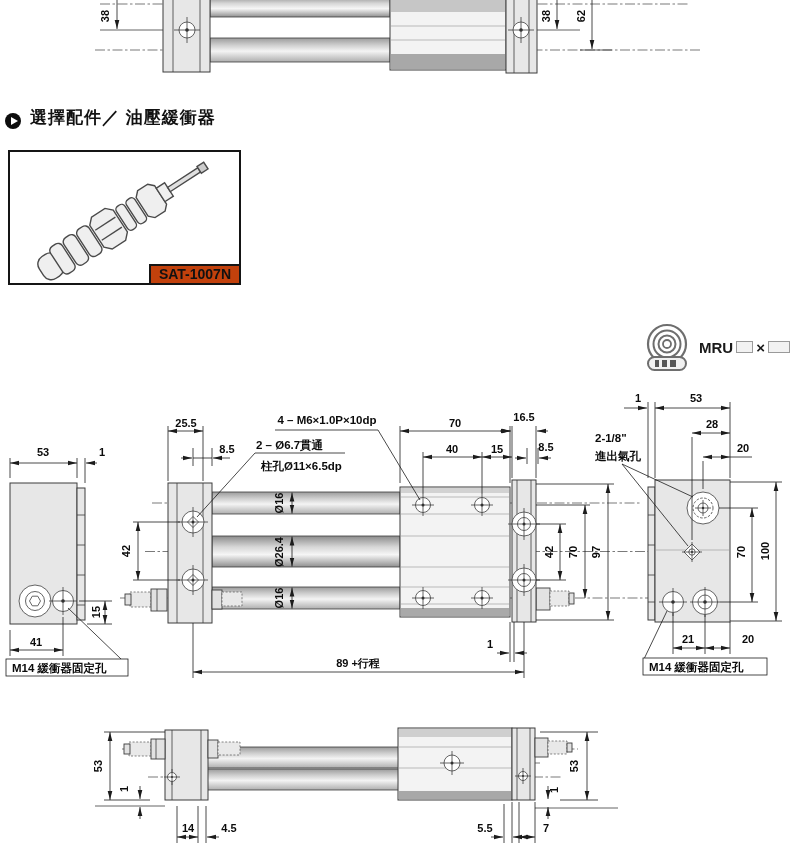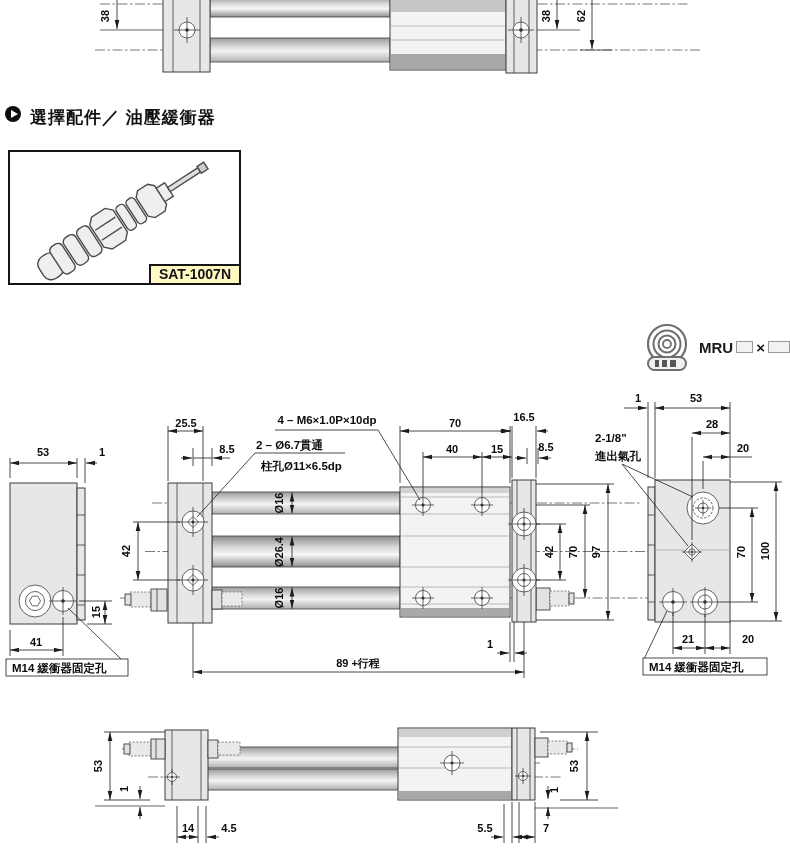--- a/index.html
+++ b/index.html
@@ -12,29 +12,29 @@
   .ol2{fill:#f3f3f3;stroke:#3d3d3d;stroke-width:1}
   .ln{stroke:#3d3d3d;stroke-width:.8;fill:none}
   .ln2{stroke:#949494;stroke-width:.6;fill:none}
   .dm{stroke:#1c1c1c;stroke-width:.8;fill:none}
   .cl{stroke:#404040;stroke-width:.7;fill:none;stroke-dasharray:10 2.5 2.5 2.5}
   .thr{fill:#e9e9e9;stroke:#555;stroke-width:.7;stroke-dasharray:2 1.6}
   .nut{fill:#e2e2e2;stroke:#3d3d3d;stroke-width:.9}
   .wh{fill:#fff}
   .rod{fill:url(#gRod);stroke:#3d3d3d;stroke-width:.8}
   .tub{fill:url(#gTube);stroke:#3d3d3d;stroke-width:.8}
-  .hdr{position:absolute;display:flex;align-items:flex-start;gap:9px;font-weight:bold}
+  .hdr{position:absolute;display:flex;align-items:flex-end;gap:9px;font-weight:bold}
   .hdr-acc{left:5px;top:106px;font-size:17px;letter-spacing:1px}
   .hdr-mru{left:5px;top:327px;font-size:18px}
   .bullet{width:16px;height:16px;border-radius:50%;background:#0d0d0d;position:relative;flex:none}
   .bullet::after{content:"";position:absolute;left:6px;top:4px;border-left:7px solid #fff;
                  border-top:4px solid transparent;border-bottom:4px solid transparent}
   .blank-box{display:inline-block;width:46px;height:20px;border:1.5px solid #8a8a8a;background:#fff;margin-left:8px}
   .sat-box{position:absolute;left:8px;top:150px;width:229px;height:131px;border:2px solid #151515;background:#fff}
-  .sat-label{position:absolute;right:-2px;bottom:-2px;border:2px solid #151515;background:#fef9c3;
+  .sat-label{position:absolute;right:-2px;bottom:-2px;border:2px solid #151515;background:#c2410c;
              padding:0 8px;font-weight:bold;font-size:14px;line-height:17px}
   .legend{position:absolute;left:641px;top:320px;display:flex;align-items:center;font-weight:bold;font-size:15px;color:#1a1a1a}
   .legend .coil{margin-right:6px}
   .mini-box{display:inline-block;width:15px;height:10px;border:1.5px solid #9a9a9a;background:#f2f2f2;margin:0 3px}
   .mini-box.wide{width:20px}
 </style>
 </head>
 <body>
 
 <div class="page">

